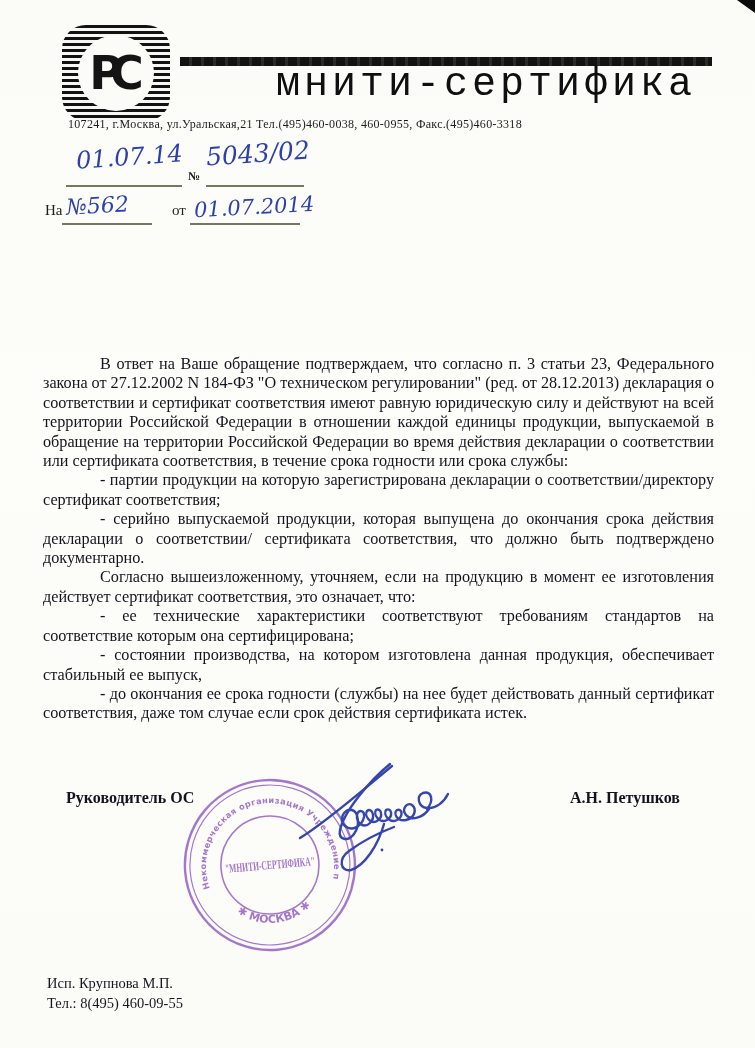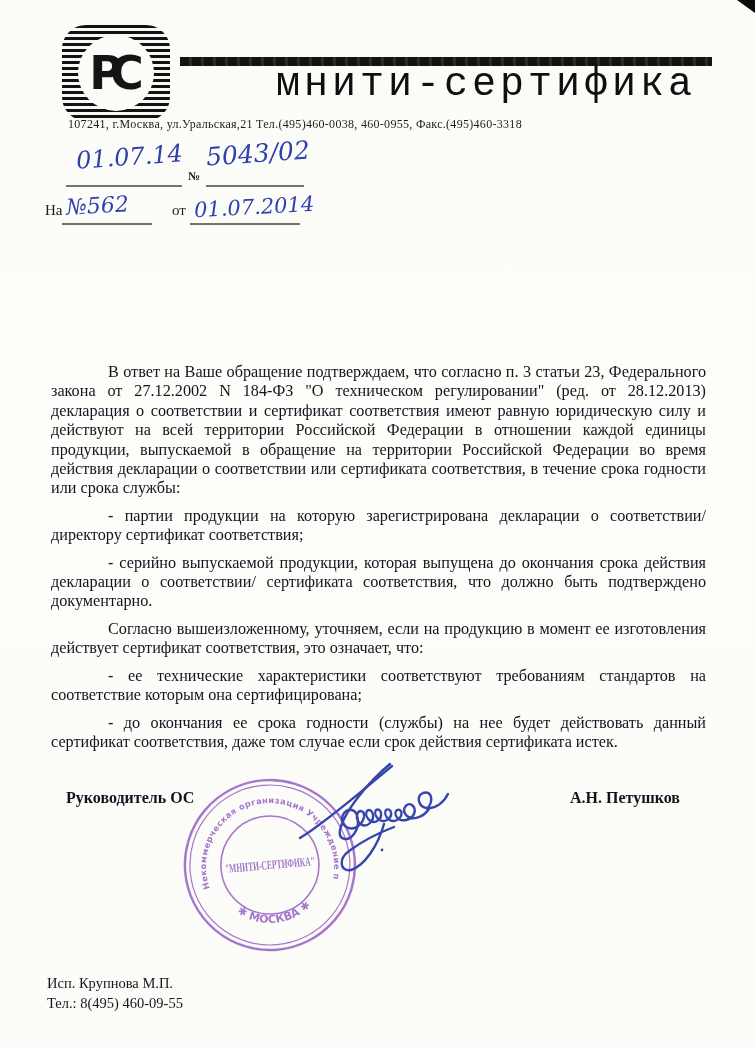--- a/index.html
+++ b/index.html
@@ -31,21 +31,21 @@
   .hw{position:absolute; font-family:"DejaVu Serif",serif; font-style:italic;
     color:#2e3fae; white-space:nowrap;}
   .rule{position:absolute; height:2px; background:#55553a; opacity:.8;}
   .printed-small{position:absolute; font-family:"Liberation Serif",serif; color:#1d1d1d;}
   
   .recipient{position:absolute; left:538px; top:237px; width:185px;
     font-weight:bold; font-size:15px; line-height:19px; color:#13131f;}
   
   .body-text{position:absolute; left:43px; top:355px; width:671px;
     font-size:16.2px; line-height:19.4px; text-align:justify; color:#14141e;}
-  .body-text p{margin:8px; text-indent:57px;}
+  .body-text p{margin:0; text-indent:57px;}
   
   .sig-label{position:absolute; left:66px; top:789px; font-weight:bold; font-size:16px; color:#13131f;}
   .sig-name{position:absolute; left:570px; top:789px; font-weight:bold; font-size:16px; color:#13131f;}
   .stamp-wrap{position:absolute; left:179px; top:772px; width:182px; height:188px; transform:rotate(-5deg); opacity:.92;}
   .signature-wrap{position:absolute; left:296px; top:752px; width:190px; height:135px;}
   
   .footer{position:absolute; left:47px; top:974px; font-size:14.5px; line-height:19.5px; color:#17171f;}
   
   .corner-artifact{position:absolute; right:0; top:0; width:18px; height:13px; background:#0b0b0b;
     clip-path:polygon(0 0,100% 0,100% 100%);}
@@ -77,20 +77,21 @@
   <div class="hw" style="left:194px; top:195px; font-size:21px; transform:rotate(-3deg);">01.07.2014</div>
   <div class="rule" style="left:190px; top:223px; width:110px;"></div>
 
 
   <div class="body-text">
     <p>В ответ на Ваше обращение подтверждаем, что согласно п. 3 статьи 23, Федерального закона от 27.12.2002 N 184-ФЗ "О техническом регулировании" (ред. от 28.12.2013) декларация о соответствии и сертификат соответствия имеют равную юридическую силу и действуют на всей территории Российской Федерации в отношении каждой единицы продукции, выпускаемой в обращение на территории Российской Федерации во время действия декларации о соответствии или сертификата соответствия, в течение срока годности или срока службы:</p>
     <p>- партии продукции на которую зарегистрирована декларации о соответствии/директору сертификат соответствия;</p>
     <p>- серийно выпускаемой продукции, которая выпущена до окончания срока действия декларации о соответствии/ сертификата соответствия, что должно быть подтверждено документарно.</p>
     <p>Согласно вышеизложенному, уточняем, если на продукцию в момент ее изготовления действует сертификат соответствия, это означает, что:</p>
     <p>- ее технические характеристики соответствуют требованиям стандартов на соответствие которым она сертифицирована;</p>
+    <p>- состоянии производства, на котором изготовлена данная продукция, обеспечивает стабильный ее выпуск,</p>
     <p>- до окончания ее срока годности (службы) на нее будет действовать данный сертификат соответствия, даже  том случае если срок действия сертификата истек.</p>
   </div>
 
   <div class="sig-label">Руководитель ОС</div>
   <div class="sig-name">А.Н. Петушков</div>
 
   <div class="stamp-wrap">
     <svg width="182" height="188" viewBox="0 0 182 188">
       <defs>
         <path id="arcTop" d="M 29,111 A 64,64 0 1 1 153,111" fill="none"></path>

